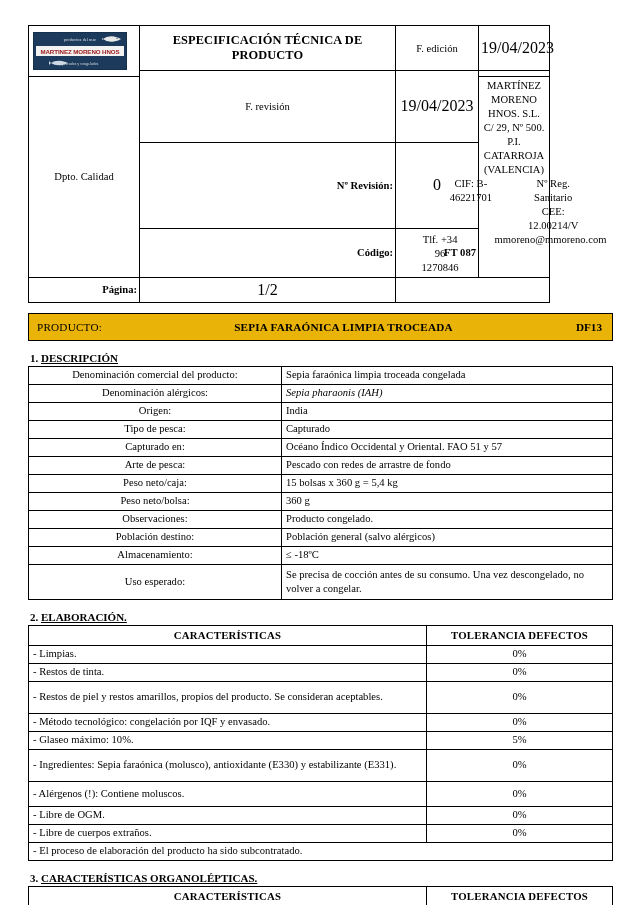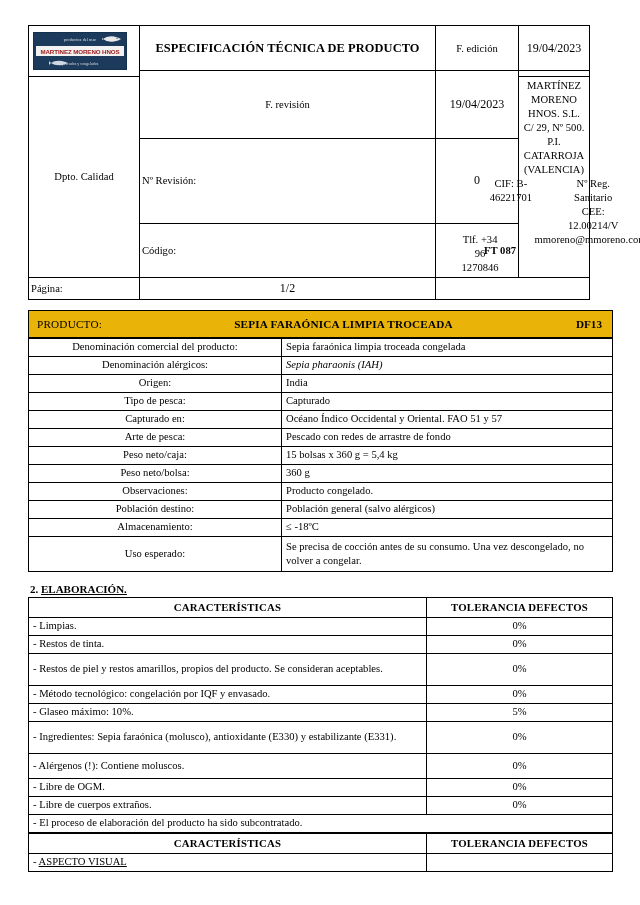--- a/index.html
+++ b/index.html
@@ -17,21 +17,21 @@
   .page {
     position: relative;
     width: 640px;
     height: 905px;
     box-sizing: border-box;
     padding: 25px 28px 0 28px;
   }
 
   
   table.hdr {
-    width: 562px;
+    width: 522px;
     border-collapse: collapse;
     table-layout: fixed;
     border: 1.3px solid #000;
   }
   table.hdr td {
     border: 1px solid #000;
     padding: 0;
     vertical-align: middle;
   }
   .logo-cell { width: 102px; height: 44px; padding: 3px 4px !important; }
@@ -101,29 +101,29 @@
     height: 44px;
   }
   .hdr-lbl {
     width: 78px;
     text-align: center;
     font-size: 10.6px;
     padding: 3px 2px !important;
   }
   .hdr-lbl-b {
     width: 78px;
-    text-align: left;
-    font-size: 10.6px;
-    font-weight: normal;
+    text-align: right;
+    font-size: 10.6px;
+    font-weight: bold;
     padding: 1px 2px !important;
   }
   .hdr-val {
     width: 66px;
     text-align: center;
-    font-size: 12px;
+    font-size: 16px;
     padding: 3px 2px !important;
   }
   .hdr-val-b {
     width: 66px;
     text-align: right;
     font-size: 10.6px;
     font-weight: bold;
     padding: 1px 2px !important;
   }
   .dpto {
@@ -290,20 +290,24 @@
     </tr>
   </tbody>
     </table>
 
   <div class="banner">
     <span class="banner-lbl">PRODUCTO:</span>
     <span class="banner-name">SEPIA FARAÓNICA LIMPIA TROCEADA</span>
     <span class="banner-code">DF13</span>
   </div>
 
+  <div class="sec-title">
+    <span>1.</span>
+    <span class="u">DESCRIPCIÓN</span>
+  </div>
   <table class="t t1">
     <tbody>
         <tr>
           <td class="k">Denominación comercial del producto:</td>
           <td class="v">Sepia faraónica limpia troceada congelada</td>
         </tr>
         <tr>
           <td class="k">Denominación alérgicos:</td>
           <td class="v it">Sepia pharaonis (IAH)</td>
         </tr>
@@ -395,20 +399,24 @@
         <tr>
           <td class="c">- Libre de cuerpos extraños.</td>
           <td class="tol">0%</td>
         </tr>
         <tr>
           <td class="full" colspan="2">- El proceso de elaboración del producto ha sido subcontratado.</td>
         </tr>
       </tbody>
   </table>
 
+  <div class="sec-title">
+    <span>3.</span>
+    <span class="u">CARACTERÍSTICAS ORGANOLÉPTICAS.</span>
+  </div>
   <table class="t t2">
     <tbody>
       <tr>
         <td class="c hd">CARACTERÍSTICAS</td>
         <td class="tol hd">TOLERANCIA DEFECTOS</td>
       </tr>
     <tr>
           <td class="c"><span>- </span><span class="u">ASPECTO VISUAL</span><span></span></td>
           <td class="tol"></td>
         </tr>

